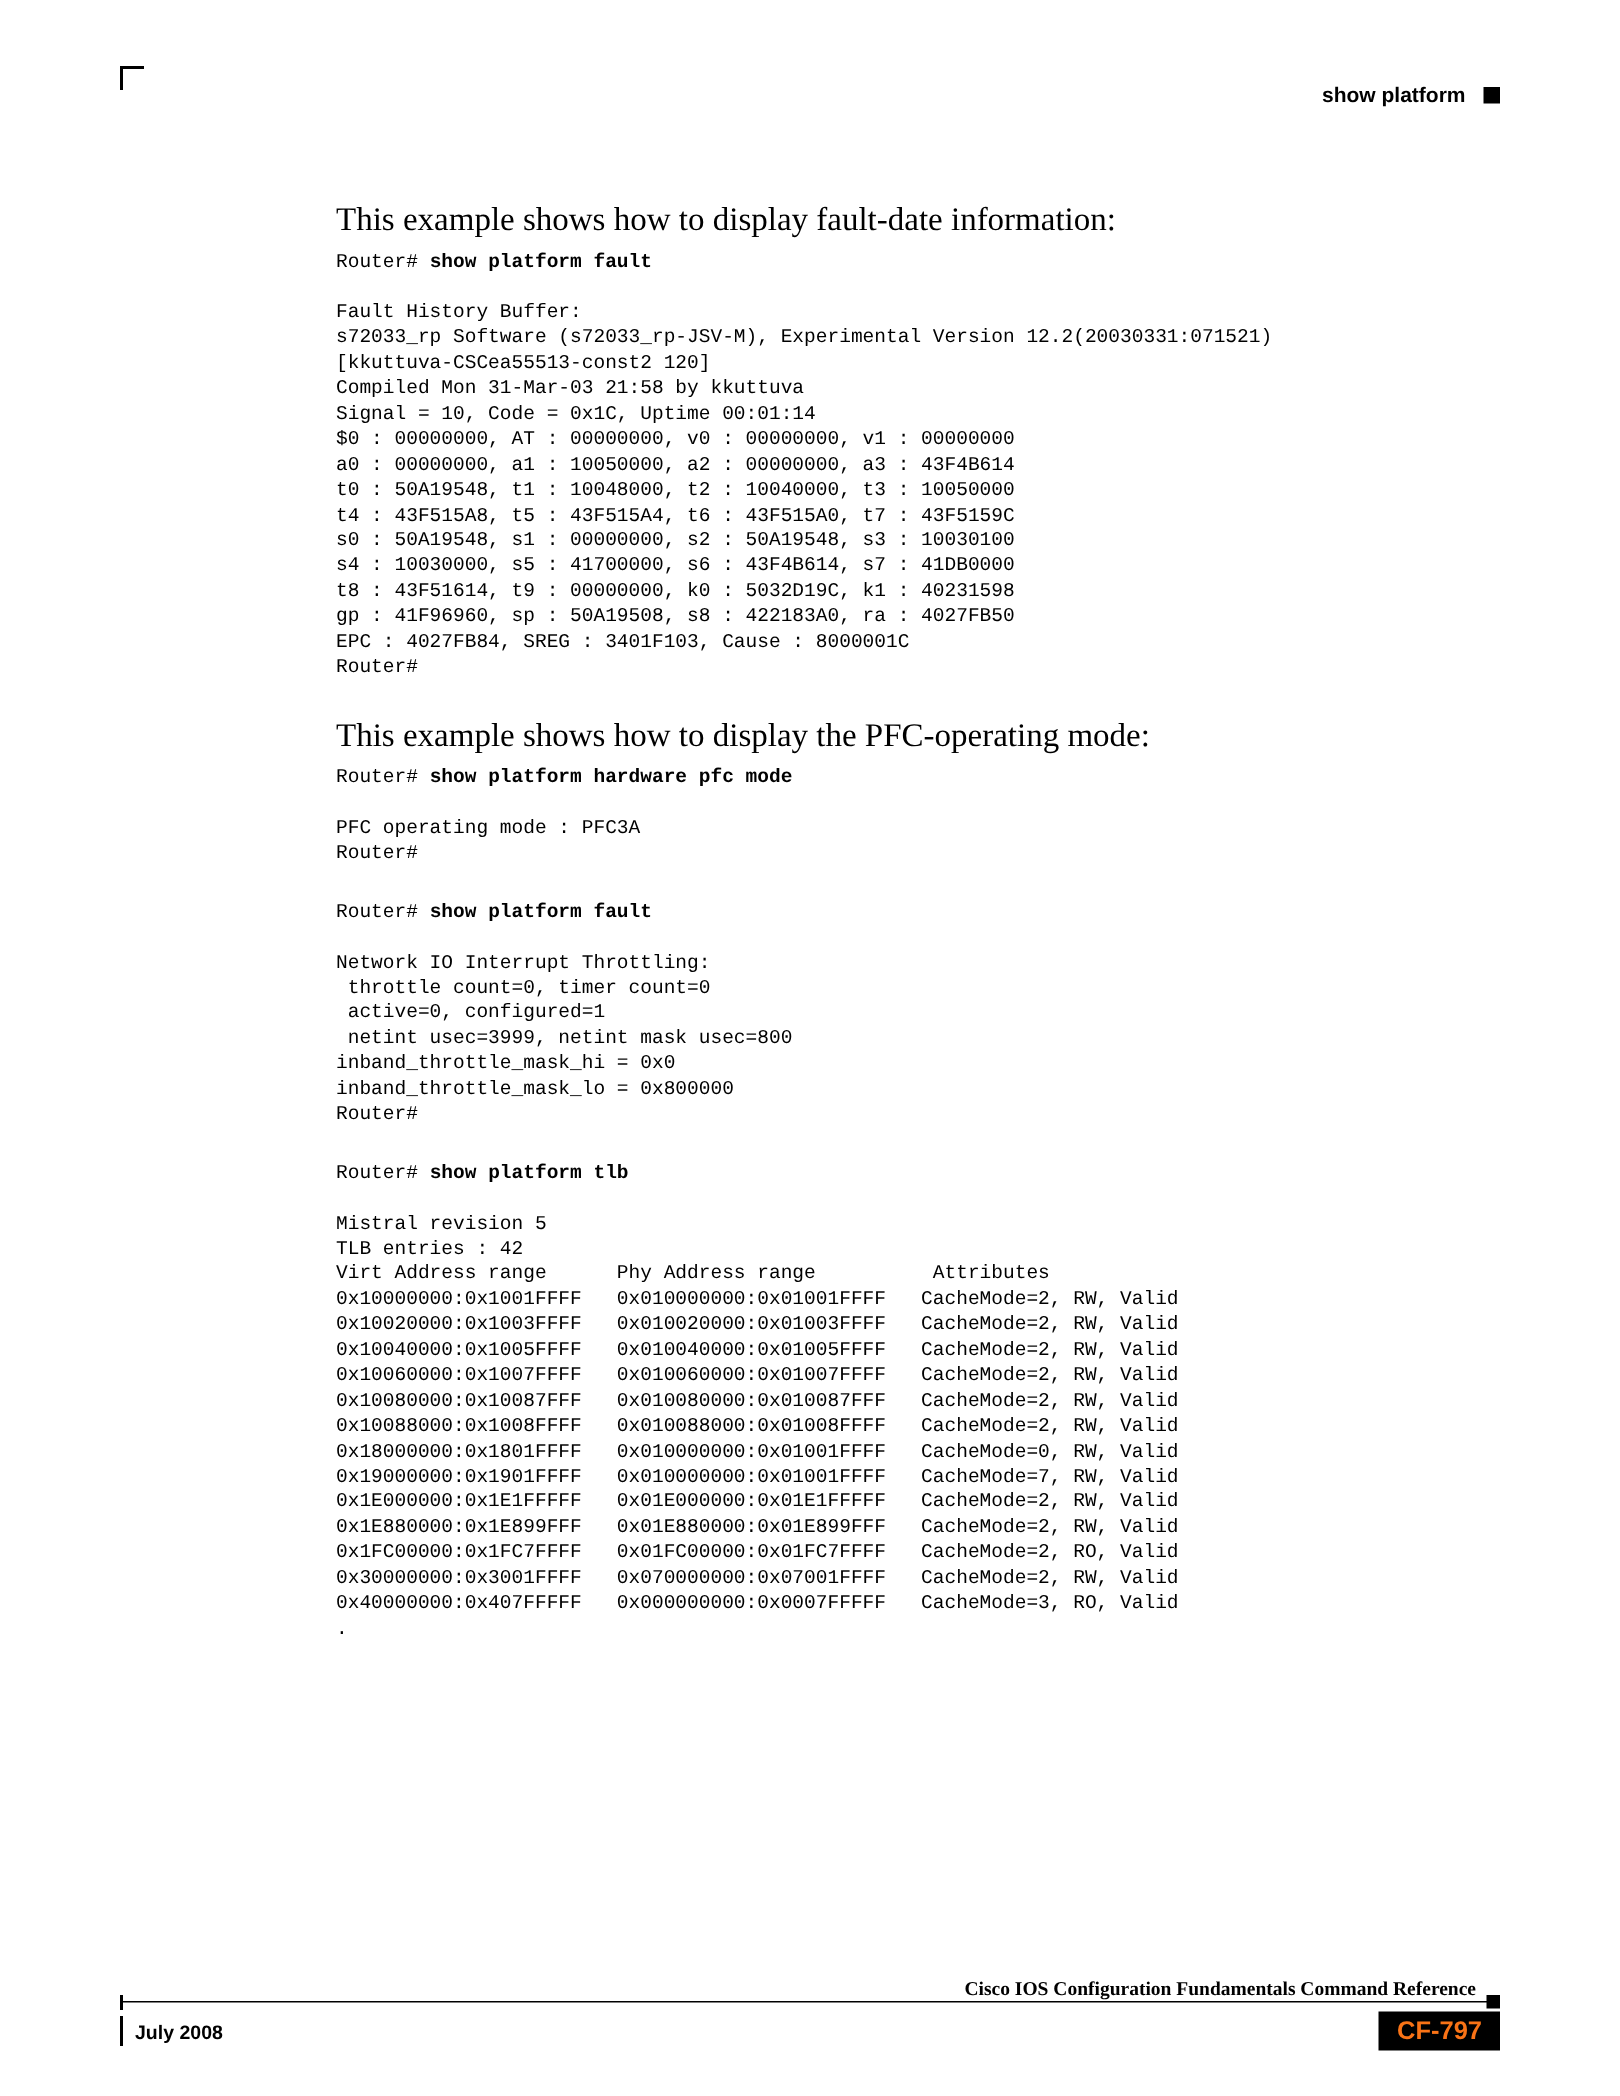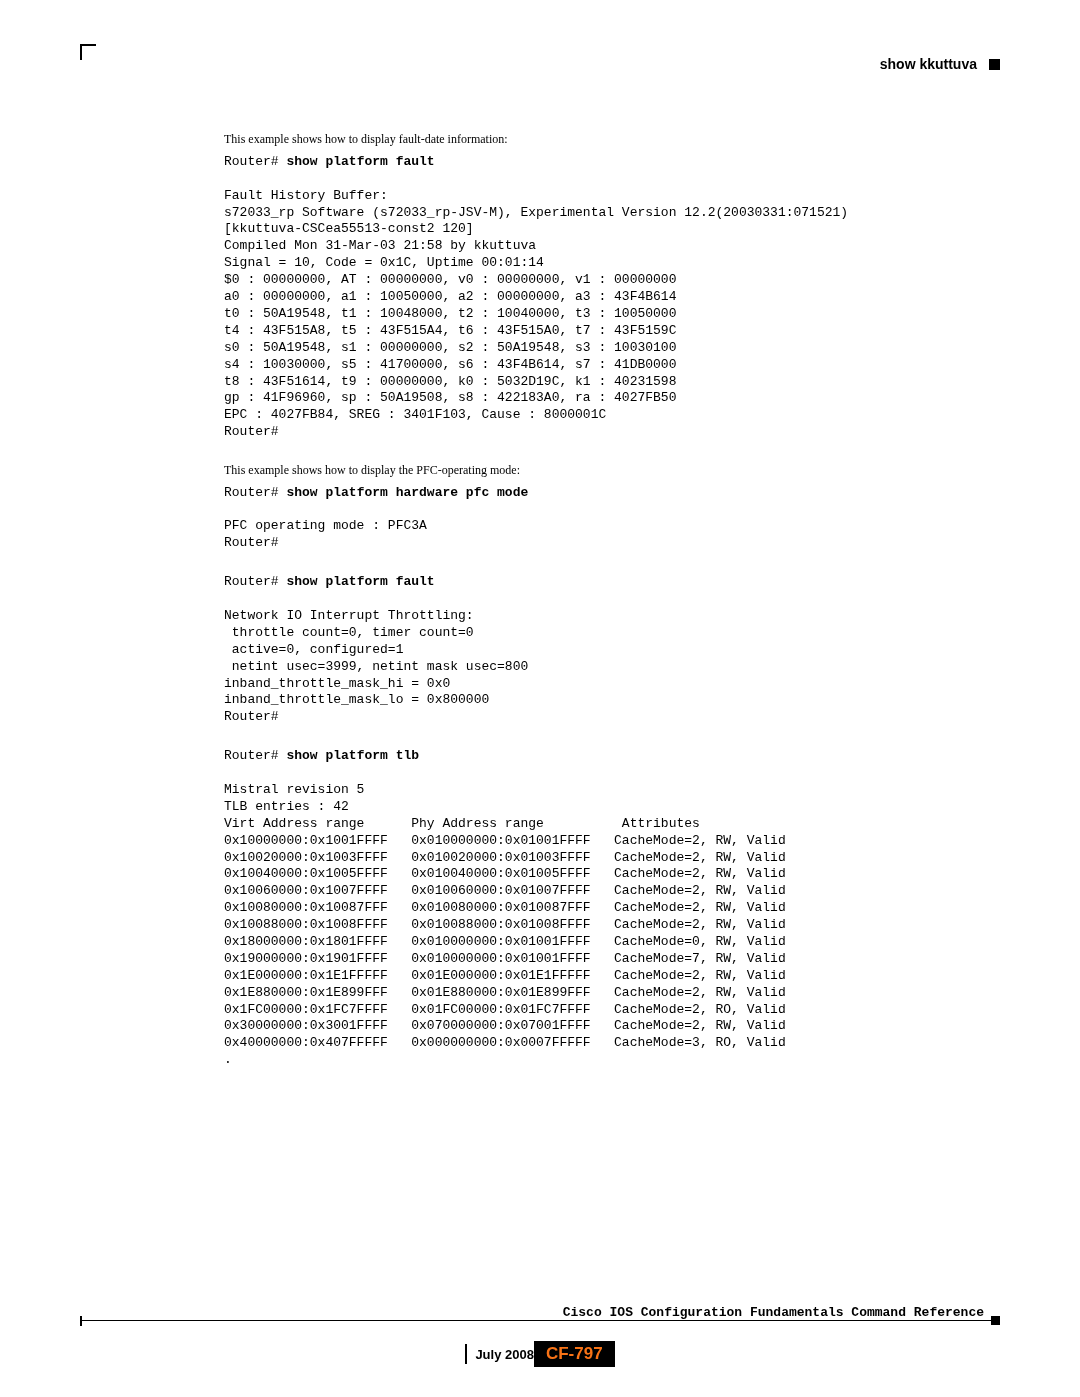--- a/index.html
+++ b/index.html
@@ -46,21 +46,21 @@
     background: #000;
     margin-left: 8px;
     vertical-align: middle;
   }
   .content {
     margin-left: 144px;
     margin-right: 20px;
     margin-top: 60px;
   }
   .para {
-    font-size: 12px;
+    font-size: 22px;
     line-height: 1.3;
     margin: 0 0 6px 0;
   }
   .code {
     font-family: Liberation Mono, monospace;
     font-size: 13px;
     line-height: 1.3;
     white-space: pre;
     margin: 0 0 22px 0;
   }
@@ -92,32 +92,32 @@
     height: 9px;
     background: #000;
   }
   .footer-row {
     display: flex;
     justify-content: space-between;
     align-items: flex-end;
     margin-top: -22px;
   }
   .footer-book {
-    font-family: Liberation Mono, monospace;
+    font-family: Liberation Serif, serif;
     font-weight: bold;
     font-size: 13px;
     text-align: right;
     flex: 1;
     padding-right: 16px;
   }
   .footer-bottom {
     display: flex;
-    justify-content: center;
+    justify-content: space-between;
     align-items: center;
-    margin-top: 20px;
+    margin-top: 6px;
   }
   .footer-date {
     font-family: Arial, Helvetica, sans-serif;
     font-weight: bold;
     font-size: 13px;
     padding-left: 10px;
     position: relative;
   }
   .footer-date::before {
     content: "";
@@ -138,21 +138,21 @@
   }
 </style>
 </head>
 <body>
 
 <div class="page">
 
   <div class="tl-crop"></div>
 
   <div class="hdr">
-    <span class="hdr-title">show kkuttuva</span>
+    <span class="hdr-title">show platform</span>
     <span class="hdr-sq"></span>
   </div>
 
   <div class="content">
 
     <p class="para">This example shows how to display fault-date information:</p>
     <div class="code"><span>Router# </span><span class="bold">show platform fault</span>
 
 <span>Fault History Buffer:
 s72033_rp Software (s72033_rp-JSV-M), Experimental Version 12.2(20030331:071521)

